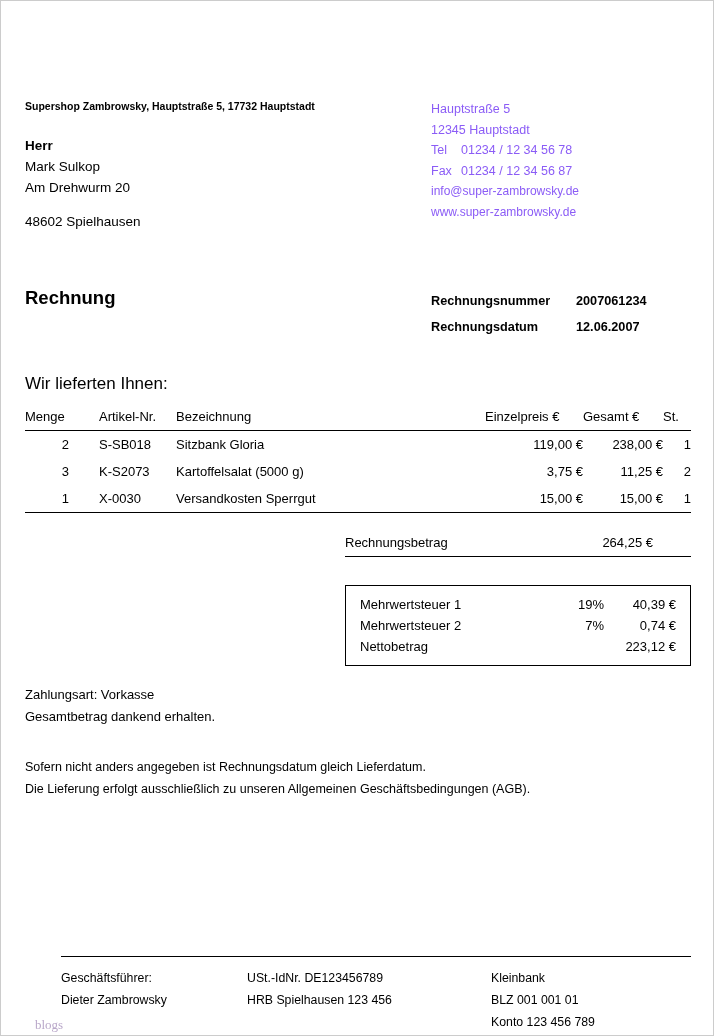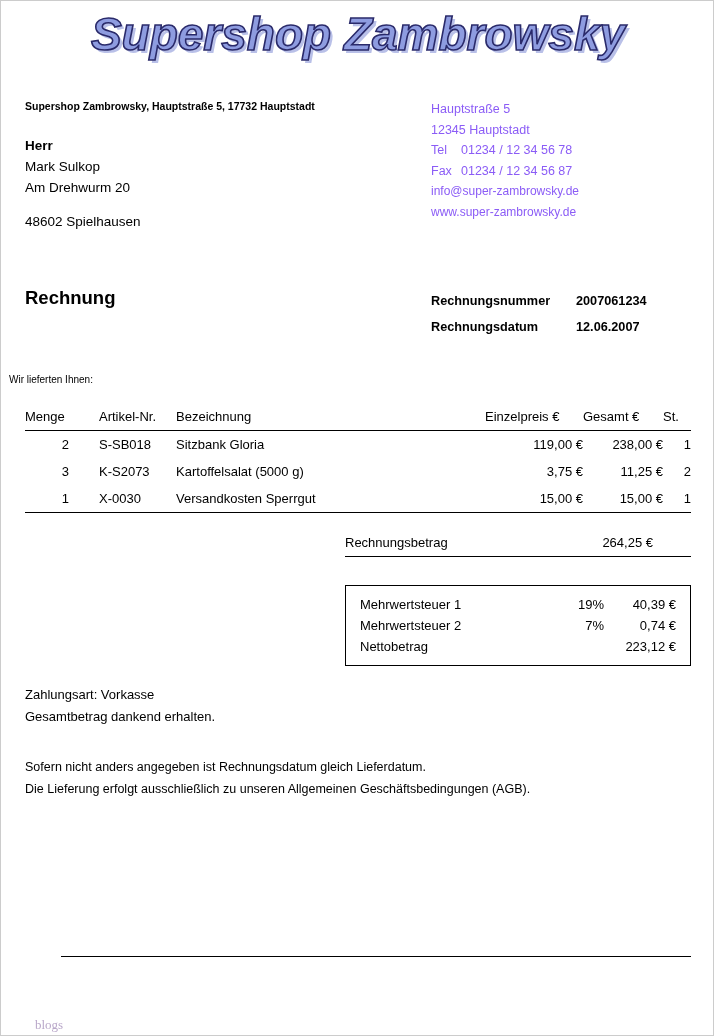--- a/index.html
+++ b/index.html
@@ -81,22 +81,22 @@
     font-size: 12.7px;
     font-weight: bold;
     line-height: 26px;
   }
   .meta .row { white-space: nowrap; }
   .meta .m-lbl { display: inline-block; width: 145px; }
 
   
   .intro {
     position: absolute;
-    left: 8px; top: 373px;
-    font-size: 10px;
+    left: 24px; top: 373px;
+    font-size: 17px;
   }
 
   
   table.items {
     position: absolute;
     left: 24px; top: 408px;
     width: 666px;
     border-collapse: collapse;
     font-size: 13px;
   }
@@ -191,21 +191,20 @@
     font-size: 13px;
     color: #b9a7c9;
     font-family: "Liberation Serif", serif;
   }
 </style>
 </head>
 <body>
 
 <div class="page">
 
-  <div class="logo">Supershop Zambrowsky</div>
 
   <div class="sender-line">Supershop Zambrowsky, Hauptstraße 5, 17732 Hauptstadt</div>
 
   <div class="recipient">
     <div class="salut">Herr</div>
     <div>Mark Sulkop</div>
     <div>Am Drehwurm 20</div>
     <div class="gap"></div>
     <div>48602 Spielhausen</div>
   </div>
@@ -303,16 +302,31 @@
     <div>Gesamtbetrag dankend erhalten.</div>
   </div>
 
   <div class="notes">
     <div>Sofern nicht anders angegeben ist Rechnungsdatum gleich Lieferdatum.</div>
     <div>Die Lieferung erfolgt ausschließlich zu unseren Allgemeinen Geschäftsbedingungen (AGB).</div>
   </div>
 
   <div class="footer-rule"></div>
 
+  <div class="footer">
+    <div class="col col1">
+      <div>Geschäftsführer:</div>
+      <div>Dieter Zambrowsky</div>
+    </div>
+    <div class="col col2">
+      <div>USt.-IdNr. DE123456789</div>
+      <div>HRB Spielhausen 123 456</div>
+    </div>
+    <div class="col col3">
+      <div>Kleinbank</div>
+      <div>BLZ 001 001 01</div>
+      <div>Konto 123 456 789</div>
+    </div>
+  </div>
 
   <div class="watermark">blogs</div>
 
 </div>
 
 </body></html>

